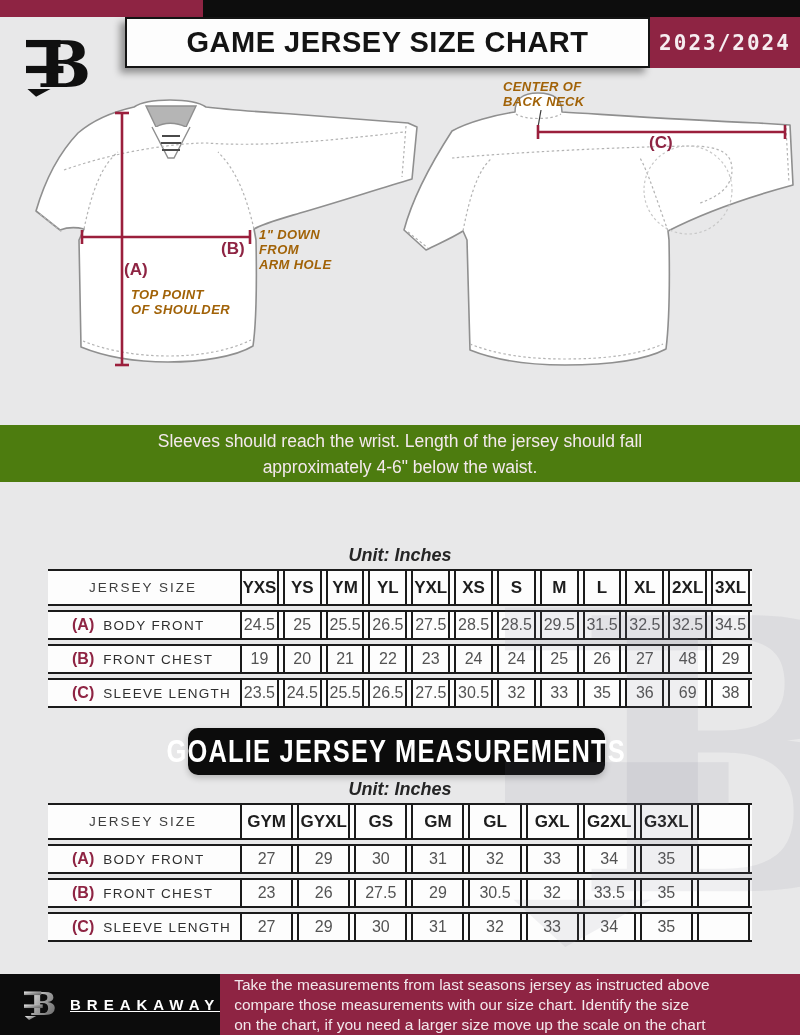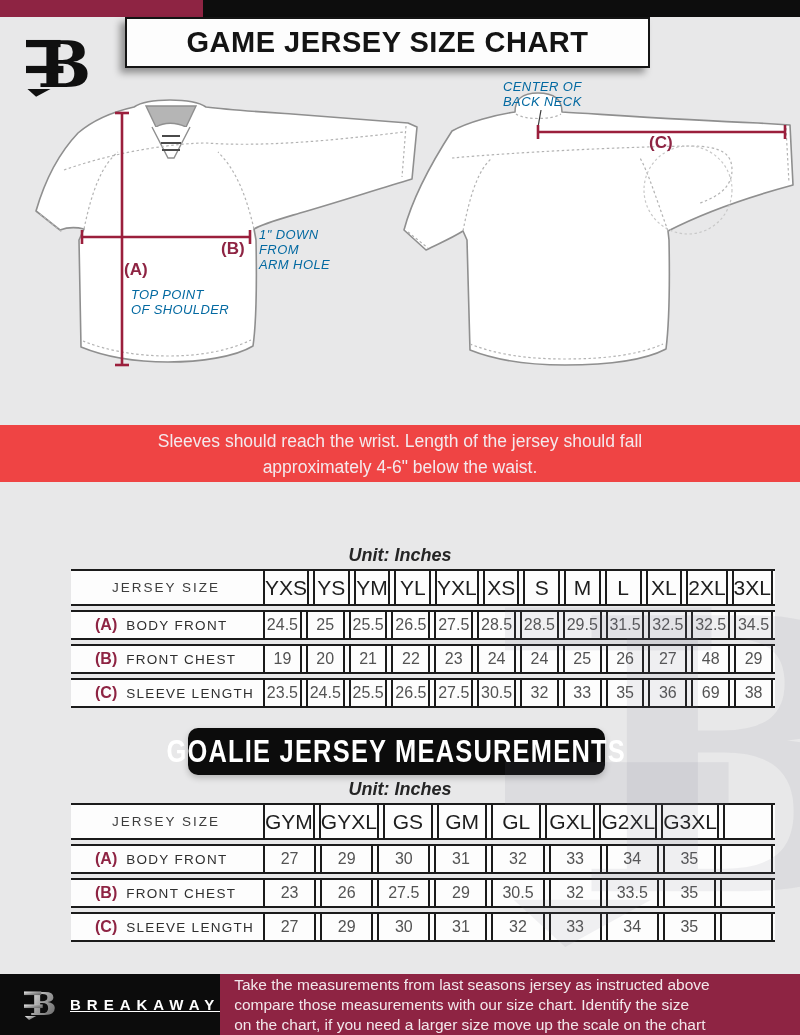--- a/index.html
+++ b/index.html
@@ -21,54 +21,54 @@
   }
   .titlebox .t{font-size:29px;font-weight:bold;letter-spacing:.5px;color:#141414;white-space:nowrap;}
   .seasonbox{
     position:absolute;top:17px;left:650px;width:150px;height:51px;background:#8e2443;z-index:2;
     display:flex;align-items:center;justify-content:center;
   }
   .seasonbox .t{font-family:"DejaVu Sans Mono",monospace;font-weight:bold;font-size:21px;
     letter-spacing:2px;color:#f6edf0;white-space:nowrap;}
   
   .diagram{position:absolute;top:68px;left:0;width:800px;height:357px;z-index:1;}
-  .anno{position:absolute;color:#0369a1;font-style:italic;font-weight:400;font-size:13px;
+  .anno{position:absolute;color:#a16207;font-style:italic;font-weight:700;font-size:13px;
     line-height:15px;letter-spacing:.4px;z-index:2;}
   .anno.key{color:#8e2443;font-style:normal;font-weight:bold;font-size:17px;letter-spacing:0;}
   .prelines{white-space:pre-line;}
   
   .notice{
-    position:absolute;top:425px;left:0;width:800px;height:57px;background:#ef4444;z-index:2;
+    position:absolute;top:425px;left:0;width:800px;height:57px;background:#4d7c0f;z-index:2;
     display:flex;align-items:center;justify-content:center;text-align:center;
   }
   .notice .t{color:#f4e9ed;font-size:17.5px;line-height:26px;}
   
   .secheading{
     position:absolute;left:188px;width:417px;height:47px;background:#0c0c0c;border-radius:10px;
     display:flex;align-items:center;justify-content:center;z-index:2;
     box-shadow:0 3px 6px rgba(0,0,0,.22);
   }
   .secheading .hx{
     color:#fff;font-weight:bold;font-size:31px;letter-spacing:1.5px;white-space:nowrap;
     transform:scaleX(.82);transform-origin:center;
   }
   .unitline{position:absolute;left:0;width:800px;text-align:center;z-index:2;
     font-style:italic;font-weight:600;font-size:18px;color:#252525;}
   
-  .mtable{position:absolute;left:48px;width:704px;display:flex;flex-direction:column;row-gap:4px;z-index:2;margin-left:23px;}
+  .mtable{position:absolute;left:48px;width:704px;display:flex;flex-direction:column;row-gap:4px;z-index:2;}
   .trow{display:flex;background:#fdfdfd;border-top:2px solid #1b1b1b;border-bottom:2px solid #1b1b1b;height:30px;}
   .trow.head{height:37px;}
   .labelcell{flex:0 0 190px;display:flex;align-items:center;padding-left:24px;}
   .labelcell.sizelabel{justify-content:center;padding-left:0;
     font-size:13.5px;letter-spacing:2px;color:#3d3d3d;font-weight:500;}
   .rowkey{color:#8e2443;font-weight:bold;font-size:16px;margin-right:9px;}
   .rowname{font-size:13.5px;letter-spacing:1.3px;color:#2f2f2f;font-weight:500;}
   .sizecell{flex:1;margin:0 2px;border-left:2px solid #1b1b1b;border-right:2px solid #1b1b1b;
     display:flex;align-items:center;justify-content:center;}
-  .trow.head .sizecell{font-weight:normal;font-size:21px;color:#1d1d1d;}
+  .trow.head .sizecell{font-weight:bold;font-size:17px;color:#1d1d1d;}
   .trow.data .sizecell{font-size:16px;color:#535353;}
   
   .watermark{position:absolute;left:505px;top:495px;z-index:3;pointer-events:none;}
   
   .footer{position:absolute;top:974px;left:0;width:800px;height:61px;z-index:4;display:flex;}
   .footer .black{flex:0 0 218px;background:#0c0c0c;display:flex;align-items:center;padding-left:24px;}
   .footer .brandtext{color:#fff;font-weight:bold;font-size:15px;letter-spacing:6px;margin-left:10px;white-space:nowrap;text-decoration:underline;}
   .footer .maroon{flex:1;background:#8e2443;display:flex;align-items:center;}
   .footer .maroon .t{color:#f2e7eb;font-size:15.5px;line-height:20px;padding:8px 14px;}
   svg text{user-select:none;}
@@ -101,20 +101,23 @@
   <div class="brandmark">
     <svg width="72" height="78" viewBox="0 0 100 104">
         <use href="#bmark" fill="#101010"></use>
       </svg>
   </div>
 
   <div class="titlebox">
     <span class="t">GAME JERSEY SIZE CHART</span>
   </div>
 
+  <div class="seasonbox">
+    <span class="t">2023/2024</span>
+  </div>
 
   <svg class="diagram" viewBox="68 68 800 357" width="800" height="357" style="left:0;top:68px;">
     <g transform="translate(68,0)">
 
       <g stroke="#8f8f8f" stroke-width="1.6" fill="#ffffff" stroke-linejoin="round">
         <path d="M78,133 C92,121 112,112 134,107 C140,103 152,100 170,100 C188,100 200,103 206,107
                  C230,110 262,112 292,114 L408,123 L417,127 L412,179
                  C375,190 335,203 300,213 C280,219 262,224 254,229 L256,240
                  C257,290 256,325 253,346 C235,357 200,362 168,362 C133,362 103,356 81,347
                  L79,240 L84,229 C76,227 68,227 60,230 L36,211 C45,180 60,152 78,133 Z"></path>

